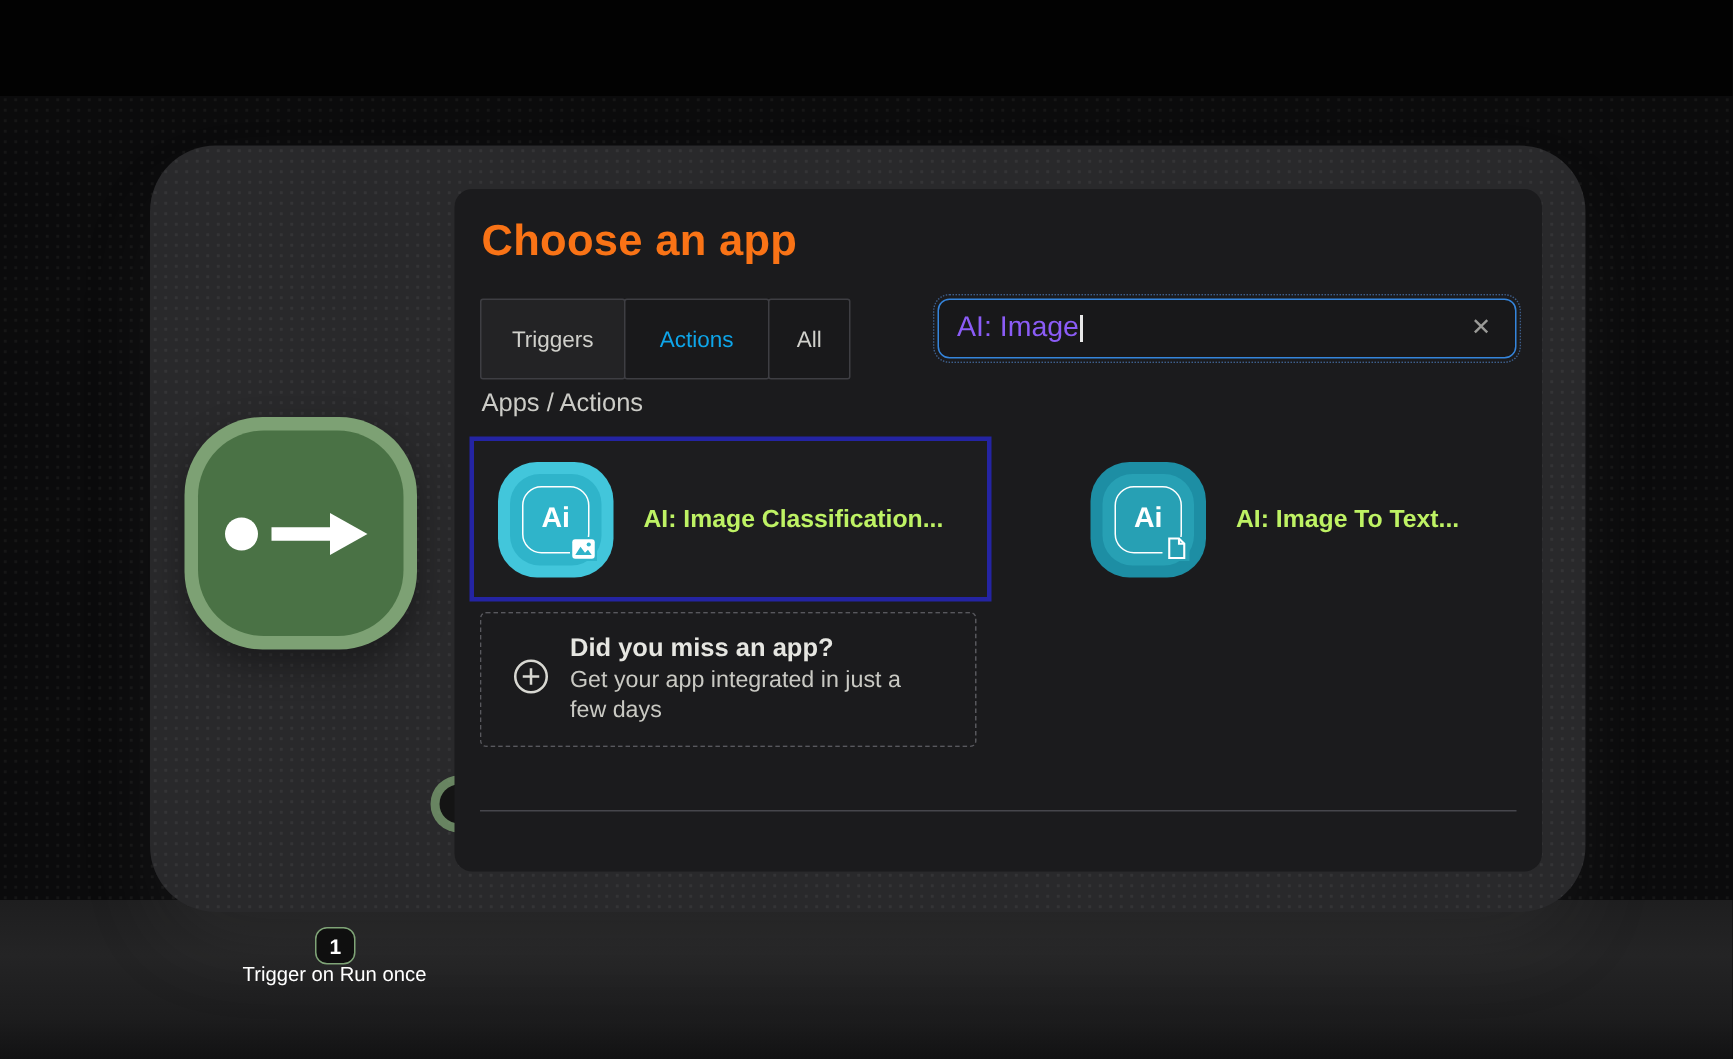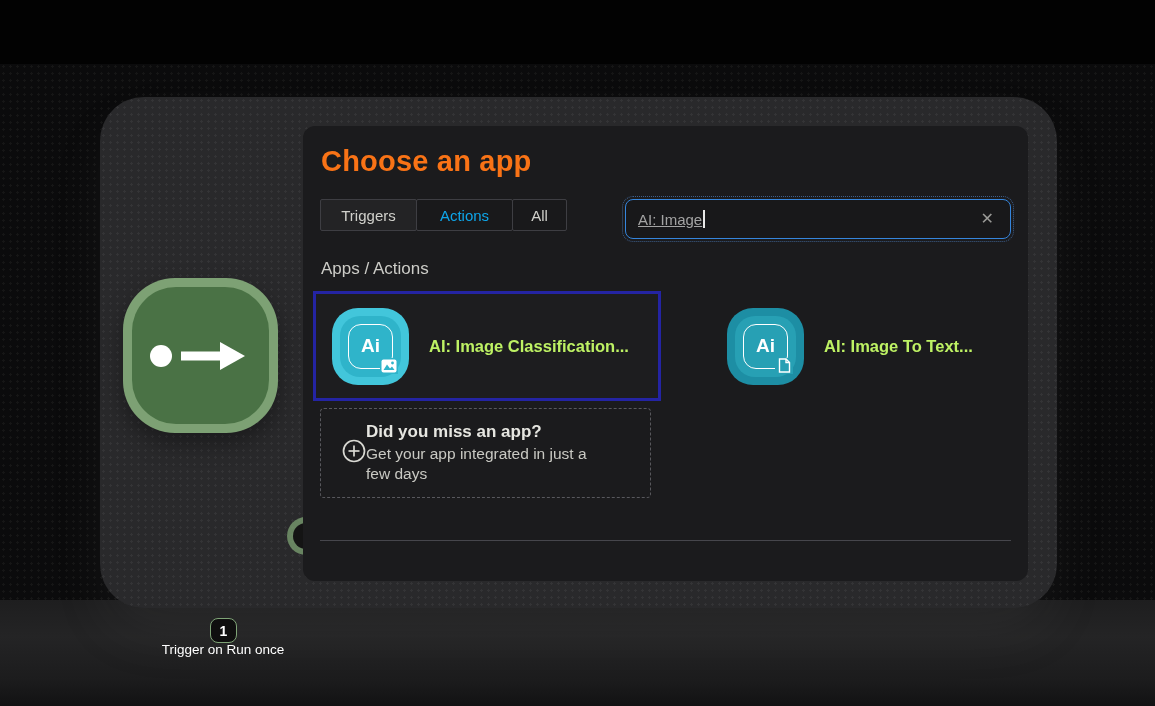--- a/index.html
+++ b/index.html
@@ -35,33 +35,33 @@
   .node-label { position:absolute; top:364px; left:-60px; width:320px; text-align:center;
     color:#ffffff; font-size:13.5px; }
 
   
   .modal { position:absolute; left:303px; top:126px; width:725px; height:455px;
     background:#1b1b1d; border-radius:12px; }
   .modal-title { position:absolute; left:18px; top:19px; font-size:29px; font-weight:600;
     color:#f97316; letter-spacing:0.2px; }
 
   .tabs { position:absolute; left:17px; top:73px; display:flex; }
-  .tab { height:32px; border:1px solid #3e3e43; background:#19191b; color:#d0d0cb;
+  .tab { height:54px; border:1px solid #3e3e43; background:#19191b; color:#d0d0cb;
     font-size:15px; display:flex; align-items:center; justify-content:center;
     border-radius:2px; cursor:pointer; }
   .tab + .tab { margin-left:-1px; }
   .tab-triggers { width:97px; background:#232325; }
   .tab-actions { width:97px; color:#0ea5e9; }
   .tab-all { width:55px; }
 
   .searchbox { position:absolute; left:322px; top:73px; width:386px; height:40px;
     border:1px solid #3585dc; border-radius:8px; background:#18181a;
     outline:1px dotted rgba(90,150,230,0.55); outline-offset:2px;
     display:flex; align-items:center; padding:0 12px; cursor:text; }
-  .search-text { color:#a3a3a3; font-size:15px;text-decoration:underline; }
+  .search-text { color:#8b5cf6; font-size:19px; }
   .caret { width:1.5px; height:18px; background:#e8e8e8; margin-left:1px;
     animation:blink 1.1s steps(1) infinite; }
   @keyframes blink { 50% { opacity:0; } }
   .search-clear { margin-left:auto; color:#9a9a97; font-size:16px; cursor:pointer;
     padding:2px 4px; line-height:1; }
 
   .section-label { position:absolute; left:18px; top:133px; font-size:17px; color:#ccccc7; }
 
   .results { position:absolute; left:10px; top:165px; display:flex;gap:39px; }
   .app-item { width:348px; height:110px; display:flex; align-items:center; cursor:pointer; }
@@ -81,21 +81,21 @@
     display:flex; align-items:center; justify-content:center; }
   .icon-bright .sub-icon { background:#2fb4ca; }
   .icon-dark .sub-icon { background:#27a0b4; }
 
   .app-label { margin-left:20px; color:#bef264; font-size:16.5px; font-weight:bold; }
 
   .miss-box { position:absolute; left:17px; top:282px; width:331px; height:90px;
     border:1px dashed #58585d; border-radius:4px; display:flex; align-items:center;
     cursor:pointer; }
   .plus-wrap { margin-left:21px; flex:0 0 24px; }
-  .miss-text { }
+  .miss-text { margin-left:14px; }
   .miss-title { color:#e6e6e1; font-size:17px; font-weight:bold; margin-bottom:2px; }
   .miss-desc { color:#c9c9c3; font-size:15.5px; line-height:1.32; max-width:242px; }
 
   .divider { position:absolute; left:17px; top:414px; width:691px; height:1px;
     background:#46464c; }
 </style>
 </head>
 <body>
 
 <div class="stage">

